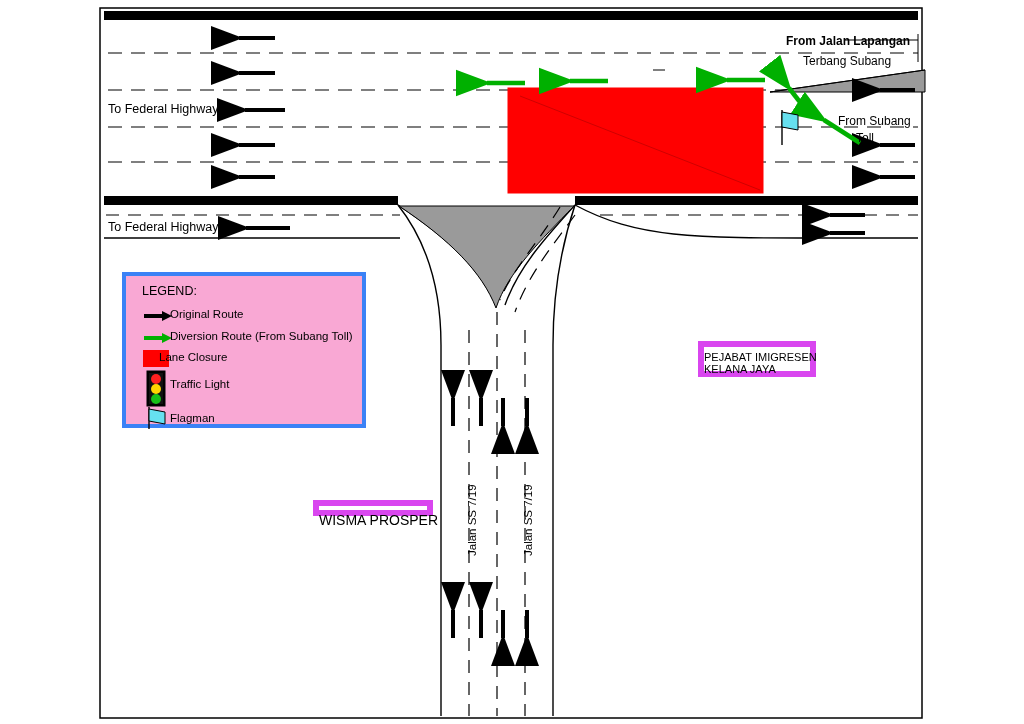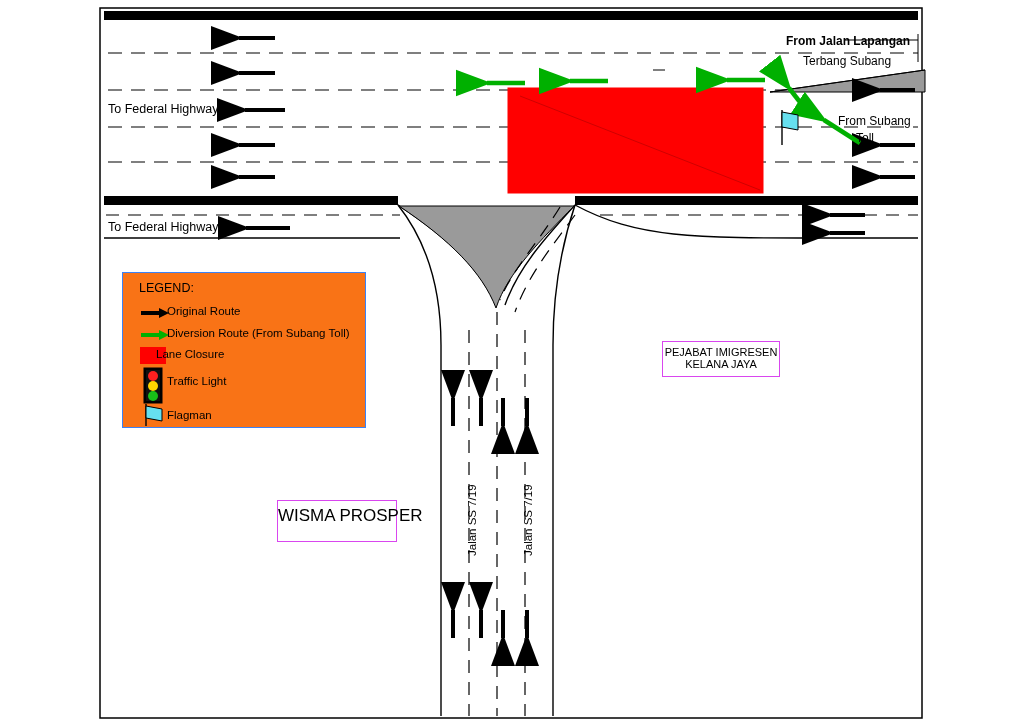--- a/index.html
+++ b/index.html
@@ -18,44 +18,44 @@
     overflow: hidden;
   }
   .lbl {
     position: absolute;
     font-family: "Liberation Sans", sans-serif;
     color: #000;
     white-space: nowrap;
   }
   .boxlbl {
     position: absolute;
-    border: 1px solid #d946ef;
+    border: 6px solid #d946ef;
     background: #fff;
     font-family: "Liberation Sans", sans-serif;
     color: #000;
-    text-align: center;
     white-space: nowrap;
     box-sizing: border-box;
+    margin-left: 36px;
   }
   .vert-lbl {
     position: absolute;
     font-family: "Liberation Sans", sans-serif;
     color: #000;
     white-space: nowrap;
     transform-origin: left top;
     transform: rotate(-90deg);
   }
   #legend-box {
     position: absolute;
     left: 122px;
     top: 272px;
     width: 244px;
     height: 156px;
-    border: 1px solid #3b82f6;
-    background: #f97316;
+    border: 4px solid #3b82f6;
+    background: #f9a8d4;
     box-sizing: border-box;
   }
   .legend-title {
     position: absolute;
     left: 16px;
     top: 8px;
     font-size: 12.5px;
     color: #000;
   }
   .legend-row {
@@ -204,21 +204,21 @@
   <div class="lbl" style="left:786px;top:34px;font-size:12px;font-weight:bold;">From Jalan Lapangan</div>
   <div class="lbl" style="left:803px;top:54px;font-size:12px;">Terbang Subang</div>
 
   <div class="lbl" style="left:838px;top:114px;font-size:12px;">From Subang</div>
   <div class="lbl" style="left:856px;top:131px;font-size:12px;">Toll</div>
 
   <div class="vert-lbl" style="left:466px;top:556px;font-size:11.5px;">Jalan SS 7/19</div>
 
   <div class="vert-lbl" style="left:522px;top:556px;font-size:11.5px;">Jalan SS 7/19</div>
 
-  <div class="boxlbl" style="left:277px;top:500px;width:120px;height:42px;line-height:29px;font-size:17px;">WISMA PROSPER</div>
+  <div class="boxlbl" style="left:277px;top:500px;width:120px;height:16px;line-height:29px;font-size:14px;">WISMA PROSPER</div>
 
   <div class="boxlbl" style="left:662px;top:341px;width:118px;height:36px;font-size:11px;padding-top:4px;">
     <div>PEJABAT IMIGRESEN</div>
     <div>KELANA JAYA</div>
   </div>
 
   <div id="legend-box">
     <div class="legend-title">LEGEND:</div>
 
     <div class="legend-row" style="top:30px;">

